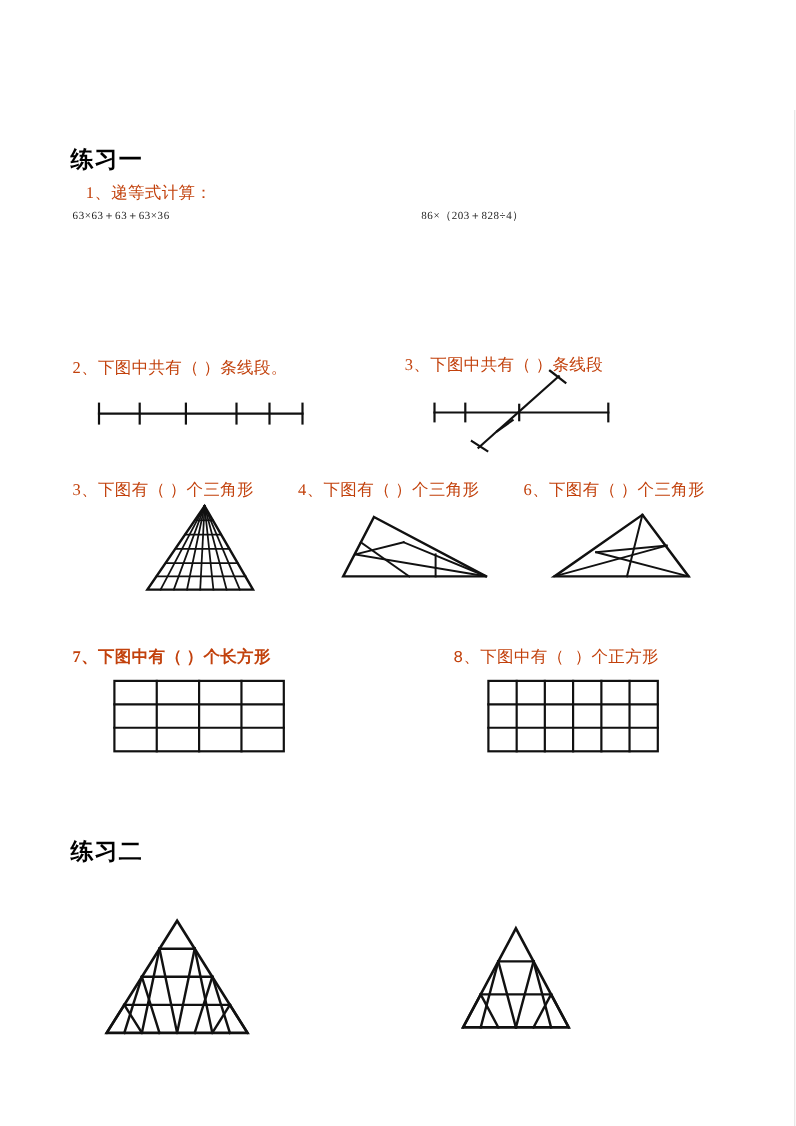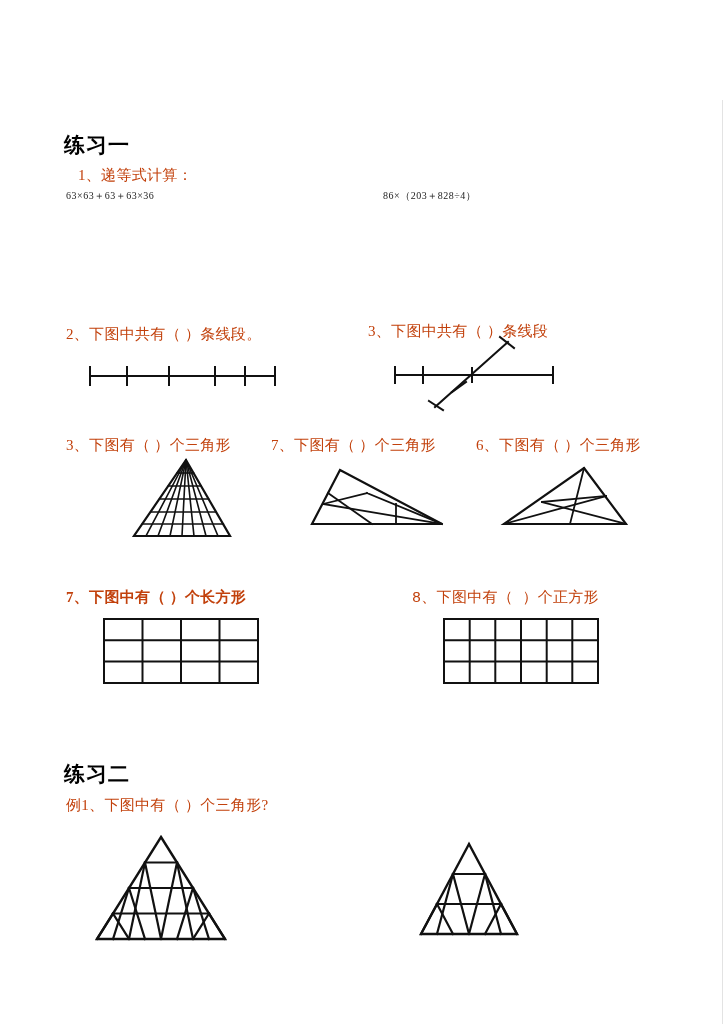--- a/index.html
+++ b/index.html
@@ -102,21 +102,21 @@
       <line class="ln" x1="39" y1="69" x2="53" y2="78" stroke-width="2"></line>
       <line class="ln" x1="62" y1="60" x2="76" y2="50" stroke-width="2"></line>
       <line class="ln" x1="110" y1="5" x2="124" y2="16" stroke-width="2"></line>
 
       <line class="ln" x1="82" y1="36" x2="82" y2="50" stroke-width="2"></line>
     </svg>
   </div>
 
   <div class="q-text" style="left:66px; top:436px;">3、下图有（      ）个三角形</div>
 
-  <div class="q-text" style="left:271px; top:436px;">7、下图有（      ）个三角形</div>
+  <div class="q-text" style="left:271px; top:436px;">4、下图有（      ）个三角形</div>
 
   <div class="q-text" style="left:476px; top:436px;">6、下图有（      ）个三角形</div>
 
   <div class="fig" style="left:132px; top:458px;">
     <svg width="100" height="82" viewBox="0 0 100 82">
 
       <polygon class="ln" points="54,2 98,78 2,78" stroke-width="2.2"></polygon>
 
       <line class="ln" x1="45.2" y1="15" x2="61.5" y2="15" stroke-width="1.6"></line>
       <line class="ln" x1="36.5" y1="28" x2="69" y2="28" stroke-width="1.6"></line>
@@ -189,21 +189,20 @@
       <line class="ln" x1="78" y1="1" x2="78" y2="65" stroke-width="2"></line>
       <line class="ln" x1="103.7" y1="1" x2="103.7" y2="65" stroke-width="2"></line>
       <line class="ln" x1="129.3" y1="1" x2="129.3" y2="65" stroke-width="2"></line>
       <line class="ln" x1="1" y1="22.3" x2="155" y2="22.3" stroke-width="2"></line>
       <line class="ln" x1="1" y1="43.6" x2="155" y2="43.6" stroke-width="2"></line>
     </svg>
   </div>
 
   <div class="section-title" style="left:64px; top:760px;font-family:Liberation Mono, monospace;">练习二</div>
 
-  <div class="q-text" style="left:66px; top:796px;">例1、下图中有（      ）个三角形?</div>
 
 
   <div class="fig" style="left:93px; top:833px;">
     <svg width="140" height="112" viewBox="0 0 140 112">
 
       <polygon class="ln" points="68,4 132,106 4,106" stroke-width="2.4"></polygon>
 
       <line class="ln" x1="52" y1="29.5" x2="84" y2="29.5" stroke-width="2.2"></line>
       <line class="ln" x1="36" y1="55" x2="100" y2="55" stroke-width="2.2"></line>
       <line class="ln" x1="20" y1="80.5" x2="116" y2="80.5" stroke-width="2.2"></line>

